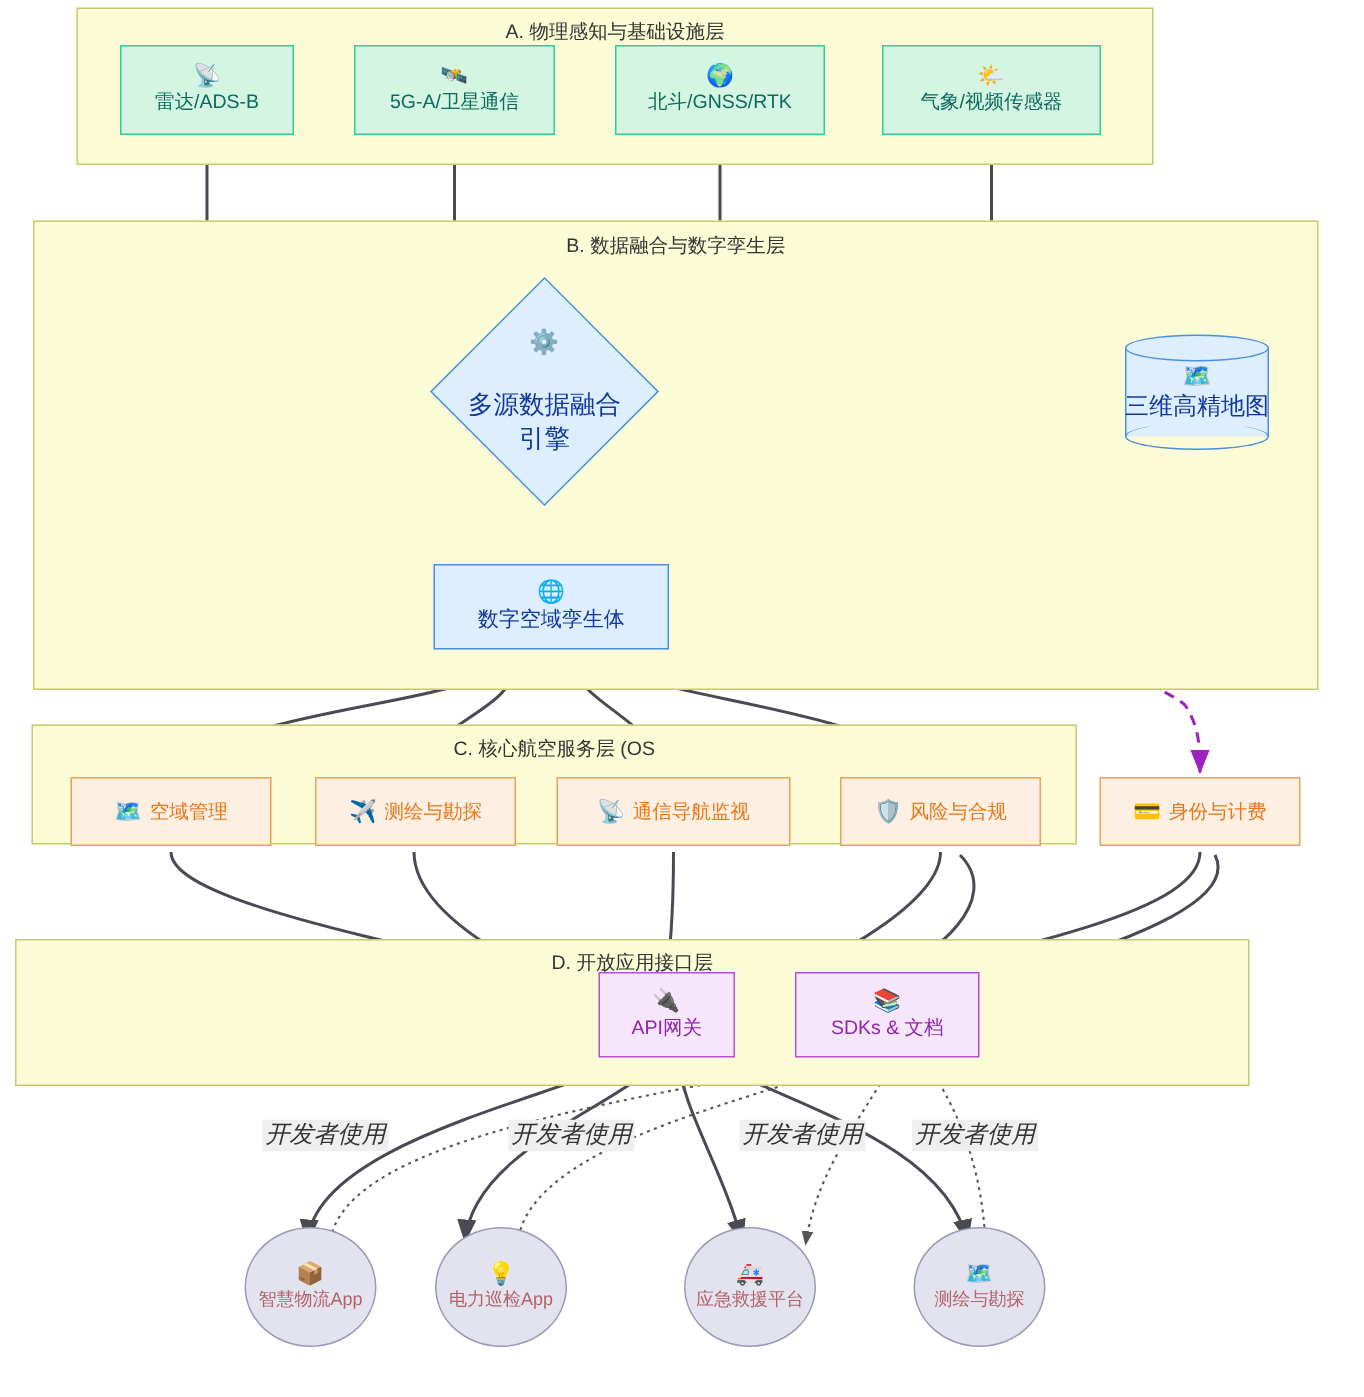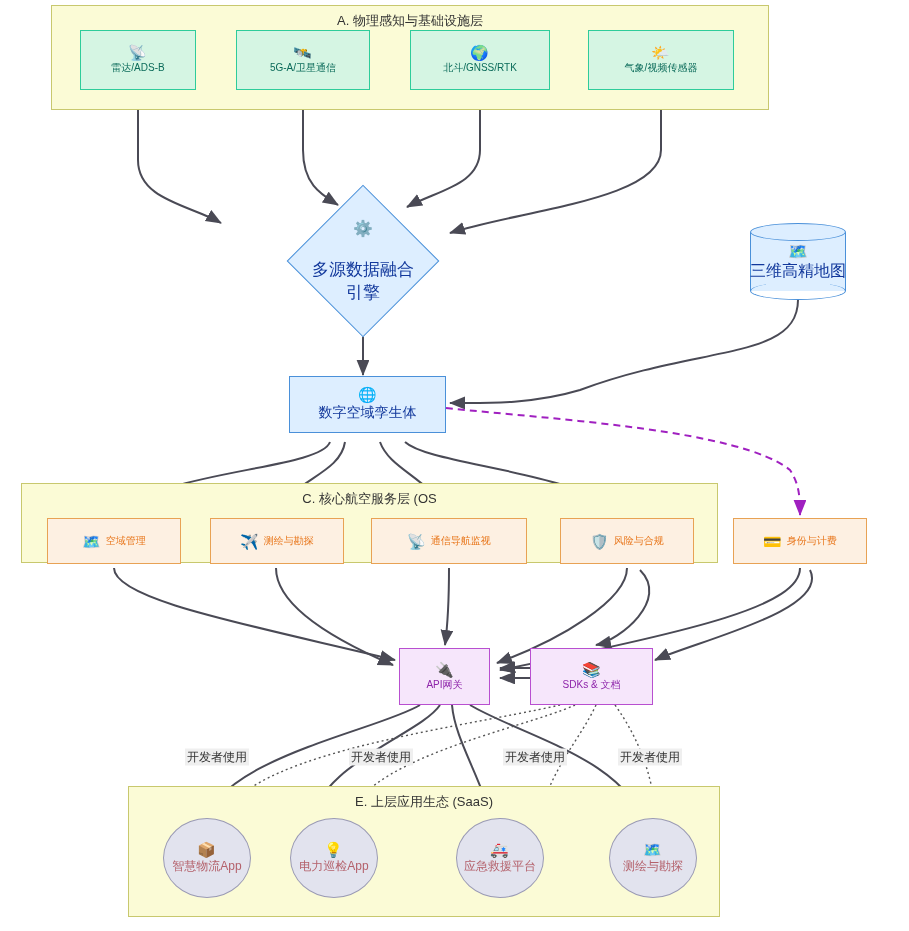--- a/index.html
+++ b/index.html
@@ -8,21 +8,21 @@
   #stage{position:absolute;left:0;top:0;width:909px;height:931px;}
   svg#edges{position:absolute;left:0;top:0;width:909px;height:931px;pointer-events:none;}
 
   .layer{position:absolute;background:#fbfbd6;border:1px solid #c8c86e;box-sizing:border-box;}
   .layer-title{position:absolute;left:0;right:0;text-align:center;
       font-size:13px;font-weight:normal;color:#333333;white-space:nowrap;overflow:hidden;}
 
   .node{position:absolute;box-sizing:border-box;display:flex;flex-direction:column;
         align-items:center;justify-content:center;text-align:center;line-height:1.25;}
   .node .ico{font-size:15px;line-height:15px;display:block;margin-bottom:2px;}
-  .node .lbl{font-size:10px;white-space:nowrap;}
+  .node .lbl{font-size:13px;white-space:nowrap;}
 
   
   .n-sense{background:#d5f5e3;border:1px solid #2ecc9a;color:#0b6b5a;}
   
   .n-box-blue{background:#ddeeff;border:1px solid #4a90d9;color:#12389c;}
   
   .n-svc{background:#fdf0e2;border:1px solid #e8a254;color:#e8761b;}
   .n-svc .row{display:flex;align-items:center;gap:5px;}
   .n-svc .ico{margin:0;}
   
@@ -45,22 +45,22 @@
       background:#ddeeff;border-left:1px solid #4a90d9;border-right:1px solid #4a90d9;
       box-sizing:border-box;}
   .cyl-top,.cyl-bot{position:absolute;left:0;width:100%;height:18px;
       background:#ddeeff;border:1px solid #4a90d9;border-radius:50%;box-sizing:border-box;}
   .cyl-top{top:0;}
   .cyl-bot{bottom:0;background:transparent;border-top:none;}
   .cyl-text{position:absolute;left:0;top:0;width:100%;height:100%;
       display:flex;flex-direction:column;align-items:center;justify-content:center;
       color:#12389c;text-align:center;}
 
-  .edge-label{position:absolute;font-size:12px;color:#333;background:#efefef;
-      padding:0 2px;white-space:nowrap;transform:translate(-50%,-50%);}
+  .edge-label{position:absolute;font-size:16px;color:#333;background:#efefef;
+      padding:0 2px;white-space:nowrap;transform:translate(-50%,-50%);font-style:italic;}
 </style>
 </head>
 <body>
 
 <div id="stage">
 
   <svg id="edges" viewBox="0 0 909 931">
     <defs>
       <marker id="ah" markerWidth="9" markerHeight="9" refX="7.5" refY="3.2" orient="auto" markerUnits="strokeWidth">
         <path d="M0,0 L8,3.2 L0,6.4 z" fill="#4a4a55"></path>
@@ -133,20 +133,23 @@
   </div>
   <div class="node n-sense" style="left:410px;top:30px;width:140px;height:60px;">
     <span class="ico">🌍</span>
     <span class="lbl">北斗/GNSS/RTK</span>
   </div>
   <div class="node n-sense" style="left:588px;top:30px;width:146px;height:60px;">
     <span class="ico">🌤️</span>
     <span class="lbl">气象/视频传感器</span>
   </div>
 
+  <div class="layer" style="left:22px;top:147px;width:857px;height:313px;">
+    <div class="layer-title" style="top:7px;">B. 数据融合与数字孪生层</div>
+  </div>
 
   <div class="diamond-wrap" style="left:309px;top:207px;width:108px;height:108px;">
     <div class="diamond-shape"></div>
     <div class="diamond-text">
       <span class="ico">⚙️</span>
       <span class="lbl" style="font-size:17px;margin-top:20px;">多源数据融合引擎</span>
     </div>
   </div>
 
   <div class="cyl" style="left:750px;top:223px;width:96px;height:77px;">
@@ -191,37 +194,37 @@
       <span class="lbl">风险与合规</span>
     </span>
   </div>
   <div class="node n-svc" style="left:733px;top:518px;width:134px;height:46px;">
     <span class="row">
       <span class="ico">💳</span>
       <span class="lbl">身份与计费</span>
     </span>
   </div>
 
+  <div class="layer" style="left:10px;top:626px;width:823px;height:98px;">
+    <div class="layer-title" style="top:6px;">D. 开放应用接口层</div>
+  </div>
   <div class="node n-api" style="left:399px;top:648px;width:91px;height:57px;">
     <span class="ico">🔌</span>
     <span class="lbl">API网关</span>
   </div>
   <div class="node n-api" style="left:530px;top:648px;width:123px;height:57px;">
     <span class="ico">📚</span>
     <span class="lbl">SDKs &amp; 文档</span>
   </div>
 
   <div class="edge-label" style="left:217px;top:757px;">开发者使用</div>
   <div class="edge-label" style="left:381px;top:757px;">开发者使用</div>
   <div class="edge-label" style="left:535px;top:757px;">开发者使用</div>
   <div class="edge-label" style="left:650px;top:757px;">开发者使用</div>
 
-  <div class="layer" style="left:128px;top:786px;width:592px;height:131px;">
-    <div class="layer-title" style="top:6px;">E. 上层应用生态 (SaaS)</div>
-  </div>
   <div class="node n-app" style="left:163px;top:818px;width:88px;height:80px;">
     <span class="ico">📦</span>
     <span class="lbl" style="font-size:12px;">智慧物流App</span>
   </div>
   <div class="node n-app" style="left:290px;top:818px;width:88px;height:80px;">
     <span class="ico">💡</span>
     <span class="lbl" style="font-size:12px;">电力巡检App</span>
   </div>
   <div class="node n-app" style="left:456px;top:818px;width:88px;height:80px;">
     <span class="ico">🚑</span>

